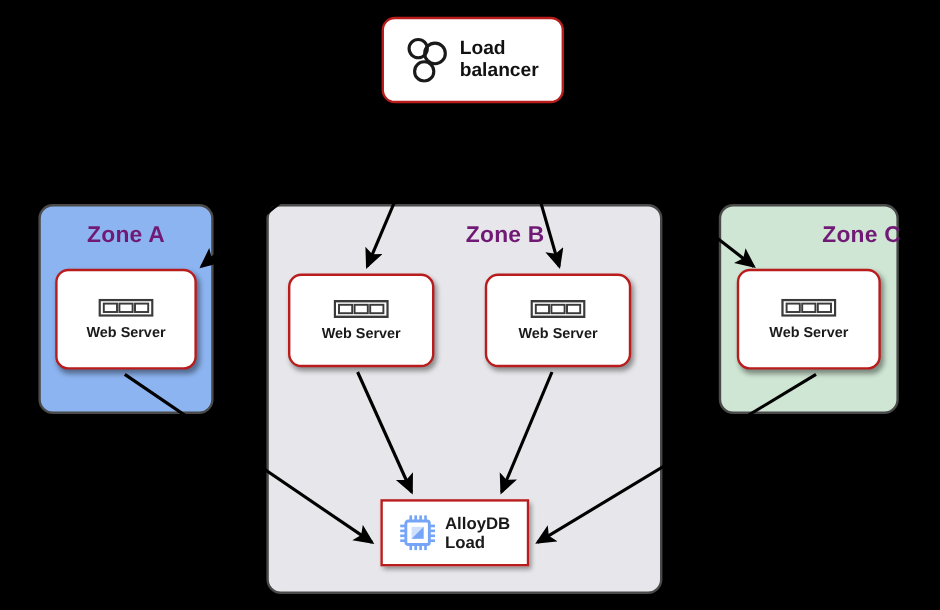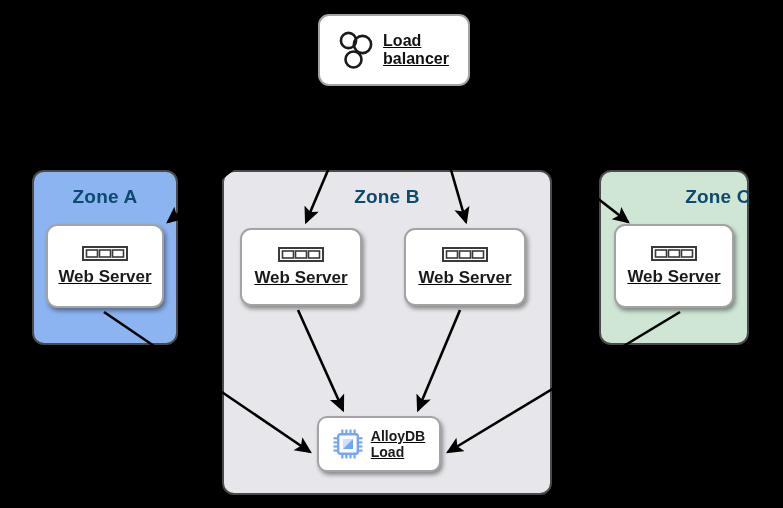--- a/index.html
+++ b/index.html
@@ -40,66 +40,65 @@
     box-shadow: 2px 3px 4px rgba(0,0,0,0.45);
     z-index: 1;
   }
   .zone-title {
     position: absolute;
     left: 0;
     width: 100%;
     text-align: center;
     font-size: 19px;
     font-weight: bold;
-    color: #0c4a6e;
+    color: #701a75;
     letter-spacing: 0.2px;
   }
 
   #zone-a {
     left: 32px; top: 170px;
     width: 146px; height: 175px;
     background: #8cb4f0;
   }
   #zone-b {
     left: 222px; top: 170px;
     width: 330px; height: 325px;
     background: #e7e7eb;
   }
   #zone-c {
     left: 599px; top: 170px;
     width: 150px; height: 175px;
     background: #cfe6d4;
   }
 
   #zone-a .zone-title { top: 14px; }
-  #zone-b .zone-title { top: 14px; }
+  #zone-b .zone-title { top: 14px; padding-left: 34px; }
   #zone-c .zone-title { top: 14px; margin-left: 44px; }
 
   
   .node {
     position: absolute;
     background: #ffffff;
-    border: 2px solid #a3a3a3;
+    border: 2px solid #b91c1c;
     border-radius: 11px;
     box-sizing: border-box;
     box-shadow: 2px 3px 4px rgba(0,0,0,0.40);
     display: flex;
     align-items: center;
     justify-content: center;
     z-index: 3;
-    text-decoration: underline;
   }
 
   
   .web-server {
     flex-direction: column;
     gap: 6px;
   }
   .web-server .node-label {
-    font-size: 17px;
+    font-size: 12px;
     font-weight: bold;
     color: #1a1a1a;
     white-space: nowrap;
   }
   .server-icon {
     display: block;
   }
 
   #ws-a  { left: 46px;  top: 224px; width: 118px; height: 84px; }
   #ws-b1 { left: 240px; top: 228px; width: 122px; height: 78px; }
@@ -123,21 +122,21 @@
     max-width: 76px;
   }
 
   
   #alloydb {
     left: 317px; top: 416px;
     width: 124px; height: 56px;
     flex-direction: row;
     gap: 8px;
     padding: 0 9px;
-    border-radius: 10px;
+    border-radius: 0;
   }
   #alloydb .node-label {
     font-size: 14px;
     font-weight: bold;
     color: #1a1a1a;
     line-height: 1.15;
     text-align: left;
     white-space: nowrap;
   }
 

